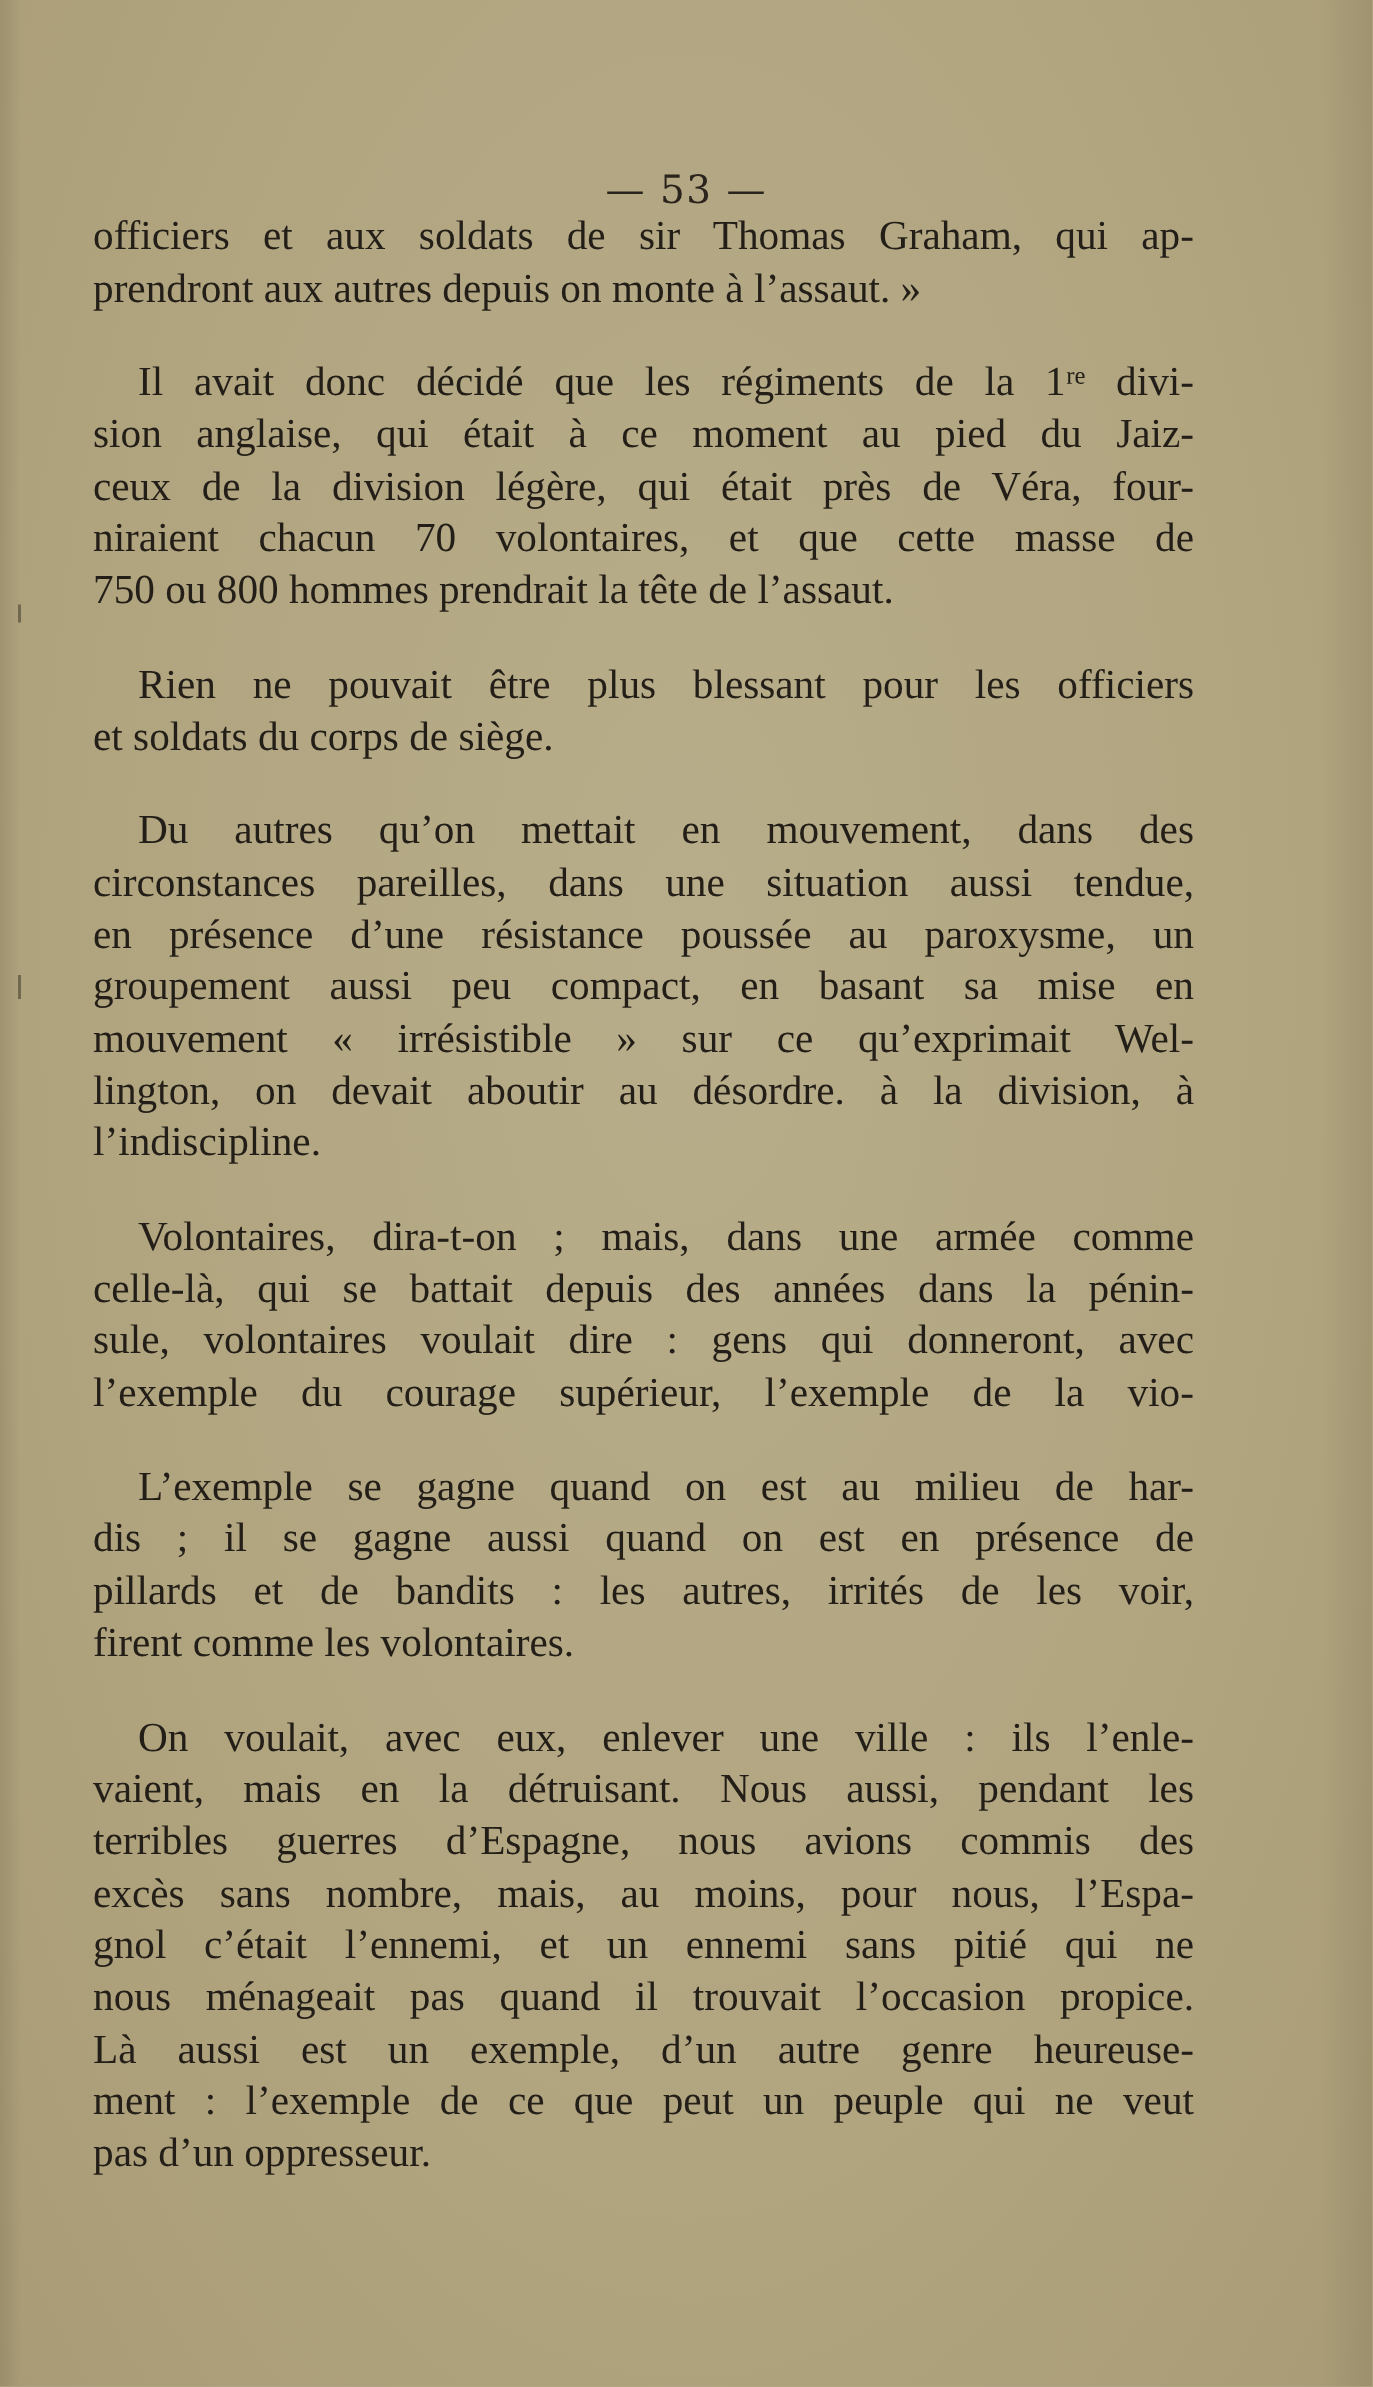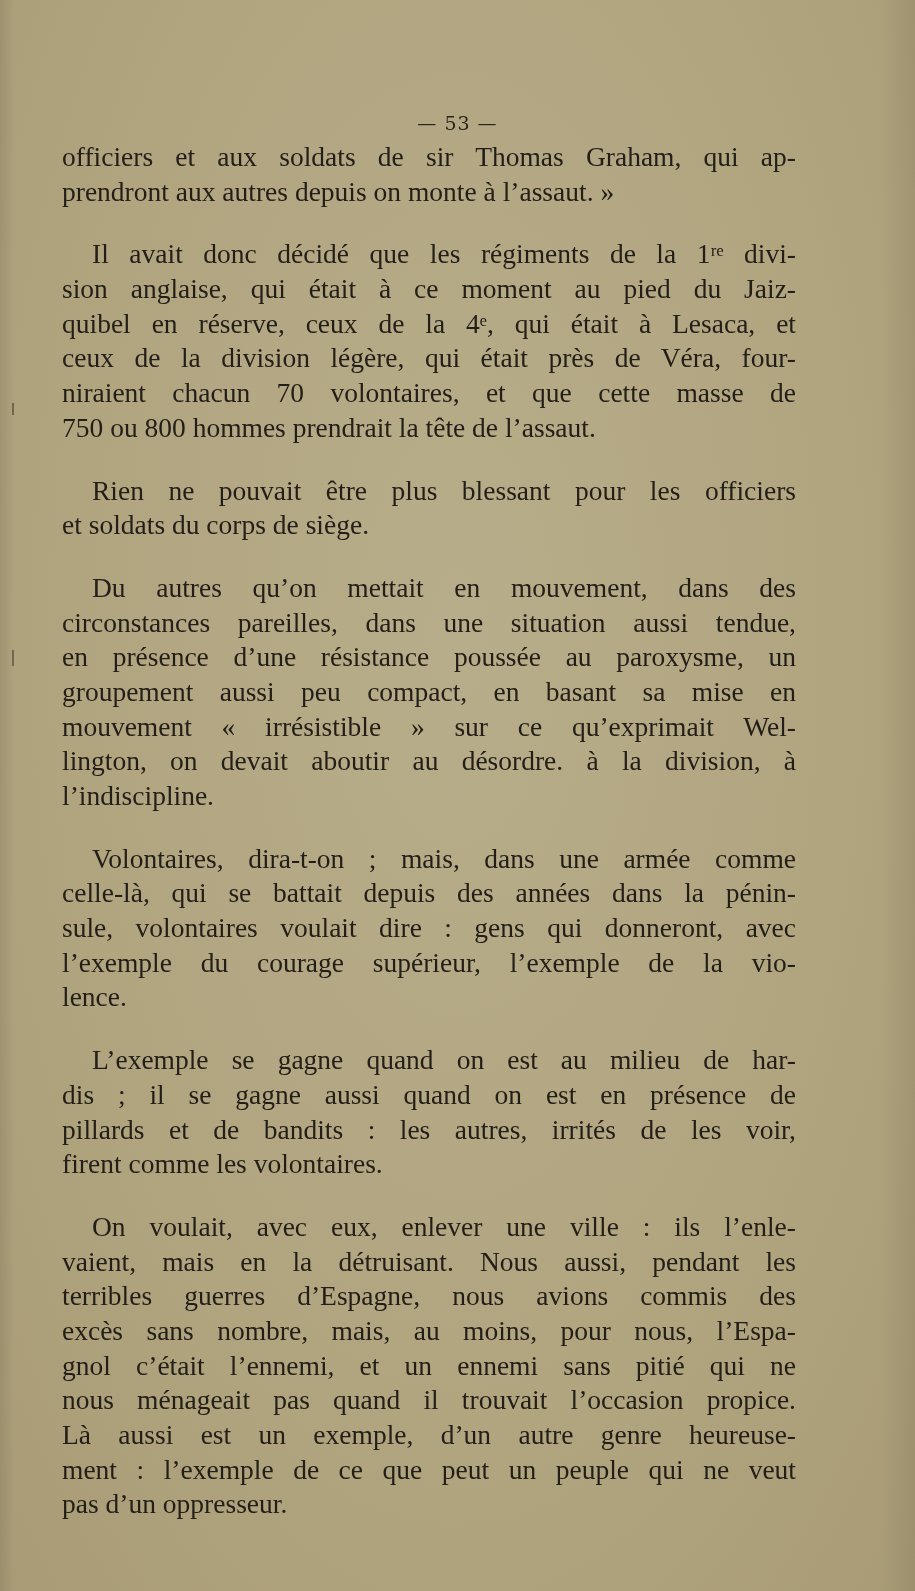--- a/index.html
+++ b/index.html
@@ -22,21 +22,21 @@
         linear-gradient(90deg, rgba(90,80,55,0.18) 0px, rgba(90,80,55,0.0) 14px, rgba(0,0,0,0) 880px, rgba(90,80,55,0.15) 915px),
         radial-gradient(ellipse at 50% 40%, #b8ad8a 0%, #b1a580 60%, #a89b76 100%);
     }
     .folio {
       position: absolute;
       top: 112px;
       left: 0;
       width: 915px;
       text-align: center;
       font-family: "DejaVu Serif", serif;
-      font-size: 19px;
+      font-size: 26px;
       color: #2a241c;
       letter-spacing: 1px;
     }
     .text {
       position: absolute;
       left: 62px;
       top: 140px;
       width: 734px;
       font-family: "Liberation Serif", serif;
       font-size: 27.5px;
@@ -76,21 +76,20 @@
   <div class="folio">— 53 —</div>
   <div class="text" id="text-block">
       <div class="para">
         <span class="line">officiers et aux soldats de sir Thomas Graham, qui ap-</span>
         <span class="line last">prendront aux autres depuis on monte à l’assaut. »</span>
       </div>
       <div class="gap"></div>
       <div class="para">
         <span class="line indent">Il avait donc décidé que les régiments de la 1ʳᵉ divi-</span>
         <span class="line">sion anglaise, qui était à ce moment au pied du Jaiz-</span>
-        <span class="line">quibel en réserve, ceux de la 4ᵉ, qui était à Lesaca, et</span>
         <span class="line">ceux de la division légère, qui était près de Véra, four-</span>
         <span class="line">niraient chacun 70 volontaires, et que cette masse de</span>
         <span class="line last">750 ou 800 hommes prendrait la tête de l’assaut.</span>
       </div>
       <div class="gap"></div>
       <div class="para">
         <span class="line indent">Rien ne pouvait être plus blessant pour les officiers</span>
         <span class="line last">et soldats du corps de siège.</span>
       </div>
       <div class="gap"></div>
@@ -102,21 +101,20 @@
         <span class="line">mouvement « irrésistible » sur ce qu’exprimait Wel-</span>
         <span class="line">lington, on devait aboutir au désordre. à la division, à</span>
         <span class="line last">l’indiscipline.</span>
       </div>
       <div class="gap"></div>
       <div class="para">
         <span class="line indent">Volontaires, dira-t-on ; mais, dans une armée comme</span>
         <span class="line">celle-là, qui se battait depuis des années dans la pénin-</span>
         <span class="line">sule, volontaires voulait dire : gens qui donneront, avec</span>
         <span class="line">l’exemple du courage supérieur, l’exemple de la vio-</span>
-        <span class="line last">lence.</span>
       </div>
       <div class="gap"></div>
       <div class="para">
         <span class="line indent">L’exemple se gagne quand on est au milieu de har-</span>
         <span class="line">dis ; il se gagne aussi quand on est en présence de</span>
         <span class="line">pillards et de bandits : les autres, irrités de les voir,</span>
         <span class="line last">firent comme les volontaires.</span>
       </div>
       <div class="gap"></div>
       <div class="para">

